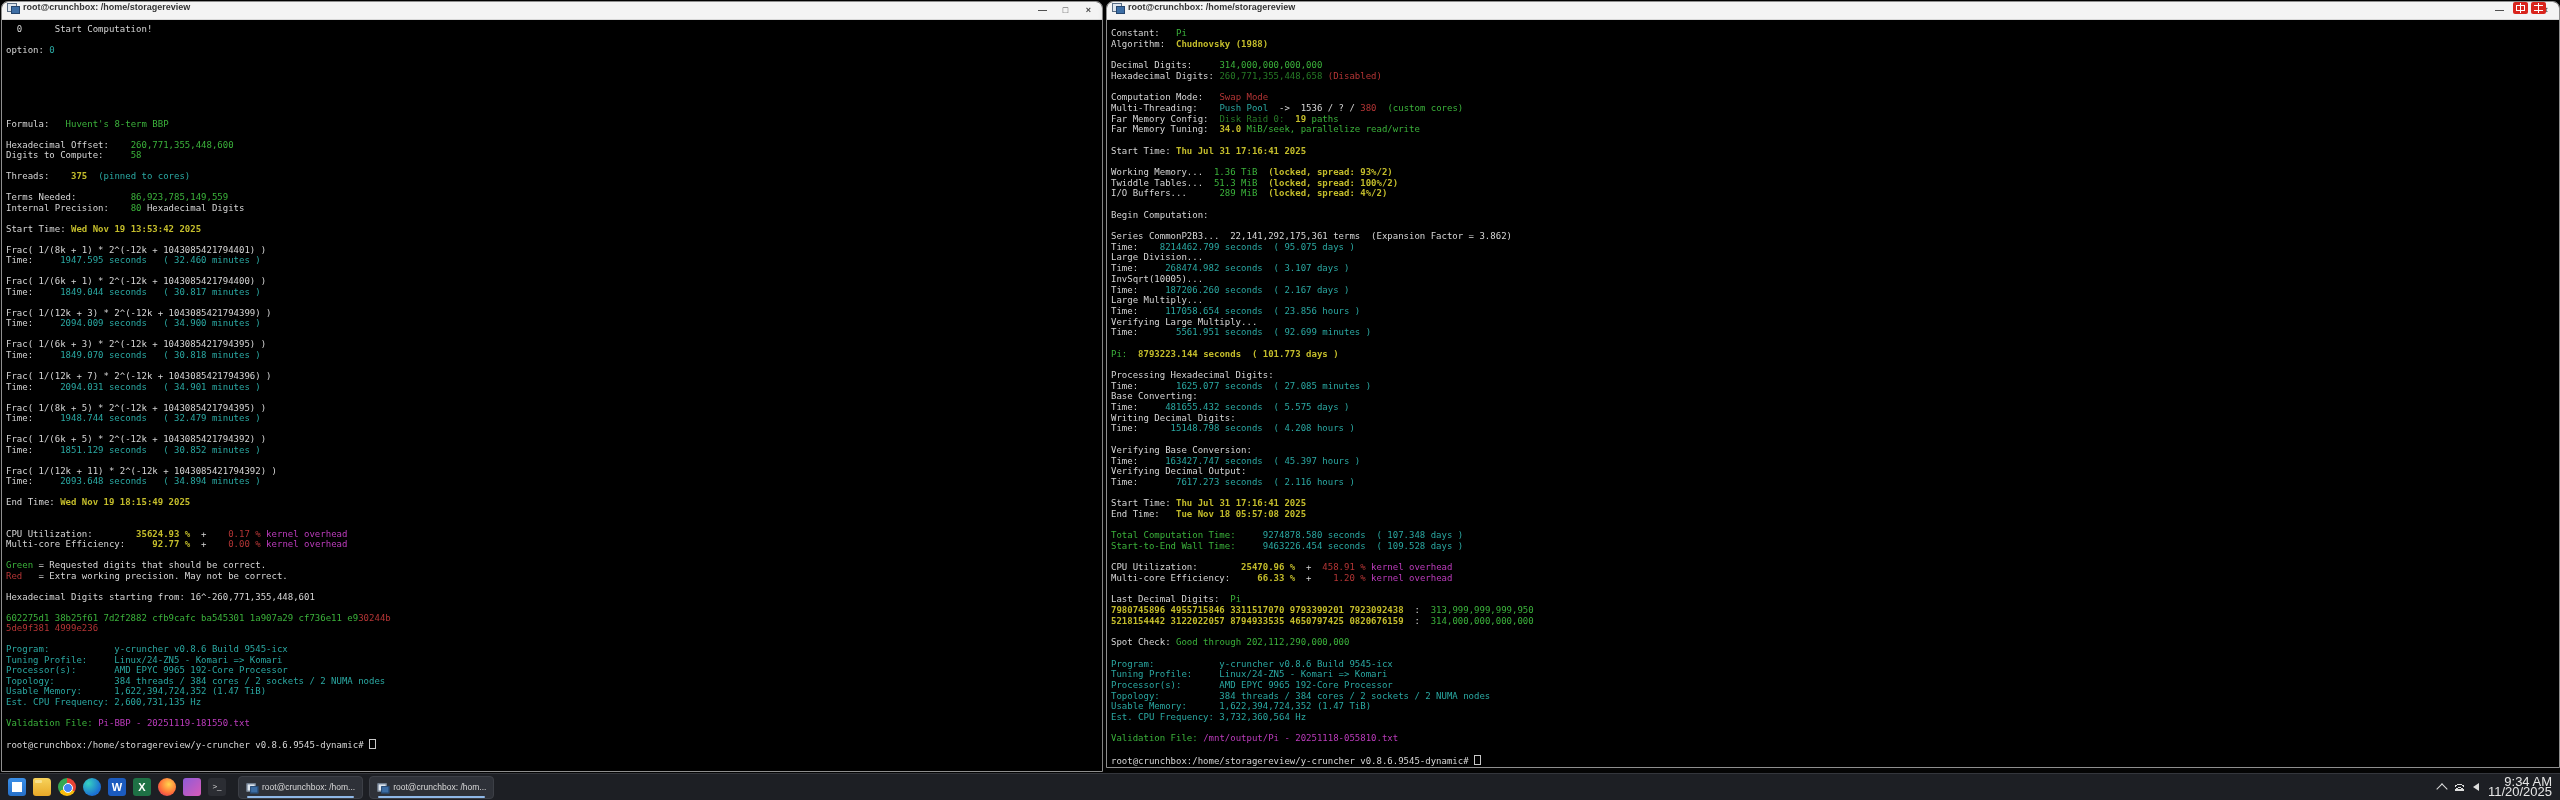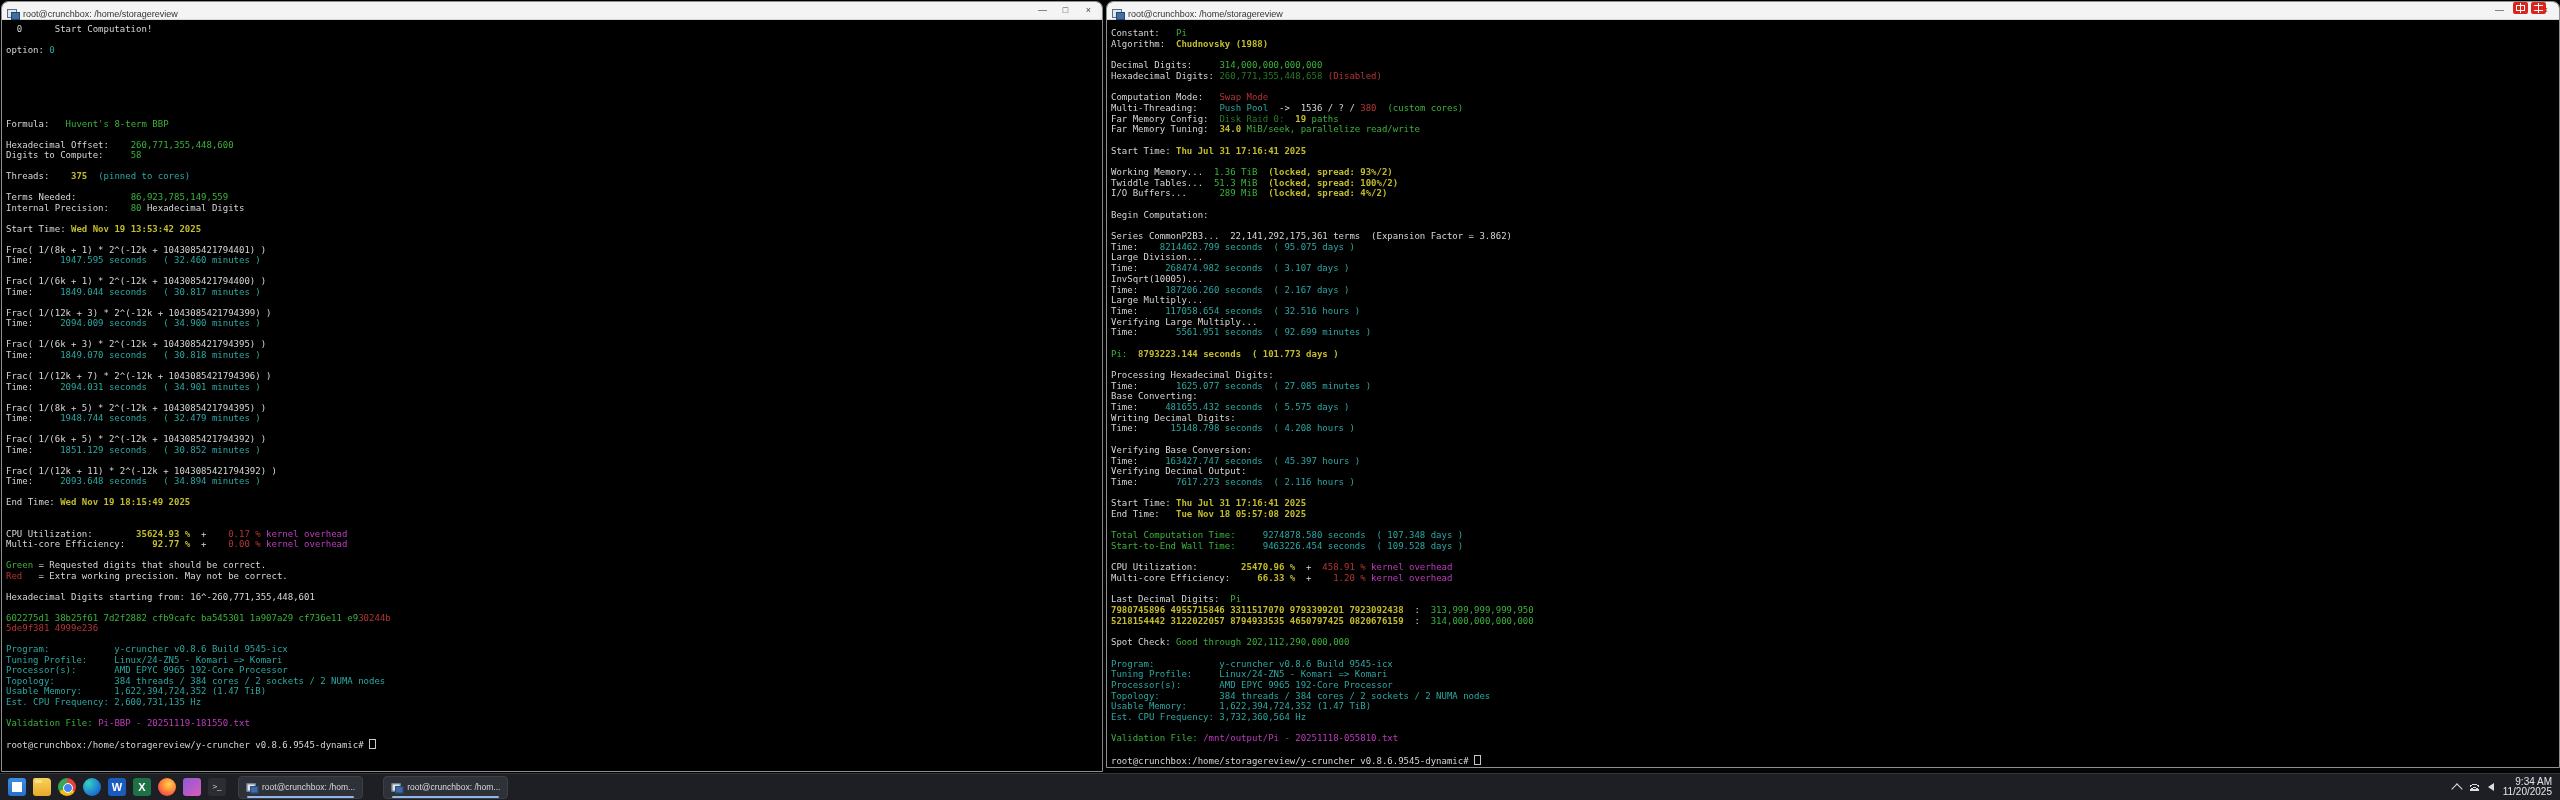--- a/index.html
+++ b/index.html
@@ -4,21 +4,21 @@
 <style>
   html,body{margin:0;padding:0;background:#000;}
   .desktop{position:relative;width:2560px;height:800px;background:#050505;overflow:hidden;
            font-family:"Liberation Sans",sans-serif;}
   
   .window{position:absolute;background:#000;border:1px solid #8f8f8f;border-radius:7px 7px 0 0;
           box-shadow:0 0 6px rgba(0,0,0,.6);overflow:hidden;}
   .window.left{left:1px;top:1px;width:1100px;height:769px;}
   .window.right{left:1106px;top:1px;width:1452px;height:765px;}
   .titlebar{height:17px;background:#f4f4f4;border-bottom:1px solid #d8d8d8;display:flex;
-            align-items:flex-end;padding:0 0 0 5px;position:relative;}
+            align-items:flex-start;padding:0 0 0 5px;position:relative;font-weight:bold;}
   .title-text{font-size:9px;color:#333;margin-left:4px;white-space:nowrap;}
   .putty-icon{position:relative;width:12px;height:11px;display:inline-block;}
   .putty-icon .pi1{position:absolute;left:0;top:1px;width:8px;height:7px;background:#dfe6ee;
                    border:1px solid #5a6d84;}
   .putty-icon .pi2{position:absolute;left:4px;top:4px;width:7px;height:6px;background:#3d6ea5;
                    border:1px solid #24456e;}
   .controls{position:absolute;right:2px;top:0;height:17px;display:flex;align-items:center;}
   .ctl{width:23px;height:17px;text-align:center;font-size:9px;line-height:17px;color:#444;cursor:default;}
   
   .term{padding:4px 0 0 4px;font-family:"DejaVu Sans Mono",monospace;font-size:9px;color:#d6d6d6;}
@@ -51,36 +51,36 @@
      background:#f9e08a;border-radius:1px;}
   .pin-chrome{border-radius:50%;background:conic-gradient(#e84335 0 33%,#f7bb0e 33% 66%,#34a853 66% 100%);}
   .pin-chrome::before{content:"";position:absolute;left:5px;top:5px;width:8px;height:8px;
      border-radius:50%;background:#4285f4;border:1.5px solid #fff;}
   .pin-edge{border-radius:50%;background:radial-gradient(circle at 30% 30%,#35d2c0,#1b6fd4 70%);}
   .pin-word{background:#1b5bbf;color:#fff;font-size:11px;font-weight:bold;text-align:center;line-height:18px;}
   .pin-excel{background:#1e7145;color:#fff;font-size:11px;font-weight:bold;text-align:center;line-height:18px;}
   .pin-firefox{border-radius:50%;background:radial-gradient(circle at 60% 35%,#ffd54d,#ff7139 55%,#d8345f 90%);}
   .pin-paint{background:linear-gradient(135deg,#8e5bd8,#d85bb8);}
   .pin-terminal{background:#2b2d33;color:#ddd;font-size:8px;text-align:center;line-height:18px;}
-  .winbtns{display:flex;align-items:center;gap:20px;margin-left:12px;}
+  .winbtns{display:flex;align-items:center;gap:6px;margin-left:12px;}
   .winbtn{display:flex;align-items:center;gap:4px;background:#2e3138;border:1px solid #3c3f46;
           border-radius:4px;height:21px;padding:0 7px;position:relative;}
   .winbtn::after{content:"";position:absolute;left:8px;right:8px;bottom:0;height:2px;
                  background:#8fb8e8;border-radius:2px;}
   .winbtn .wb-label{font-size:8.5px;color:#d9d9d9;max-width:108px;overflow:hidden;
                     text-overflow:ellipsis;white-space:nowrap;}
   .winbtn .putty-icon{transform:scale(.9);}
   .tray{margin-left:auto;display:flex;align-items:center;gap:9px;color:#e6e6e6;}
   .tray-chevron{width:7px;height:7px;border-left:1.5px solid #ddd;border-top:1.5px solid #ddd;
                 transform:rotate(45deg);margin-top:3px;}
   .tray-volume{width:0;height:0;border-top:4px solid transparent;border-bottom:4px solid transparent;
                border-right:6px solid #ddd;position:relative;}
   .tray-network{width:9px;height:7px;background:linear-gradient(to top,#ddd 0 2px,transparent 2px),
                radial-gradient(circle at 50% 100%,transparent 0 3px,#ddd 3px 4px,transparent 4px 6px,#ddd 6px 7px,transparent 7px);}
-  .clock{text-align:right;font-size:10px;line-height:10px;color:#e6e6e6;}
+  .clock{text-align:right;font-size:13px;line-height:10px;color:#e6e6e6;}
 </style>
 </head>
 <body>
 
 <div class="desktop">
 
   <div class="window left">
     <div class="titlebar">
       <span class="putty-icon">
           <i class="pi1"></i>
@@ -199,21 +199,21 @@
         <div class="tline">&nbsp;</div>
         <div class="tline"><span class="c-w">Begin Computation:</span></div>
         <div class="tline">&nbsp;</div>
         <div class="tline"><span class="c-w">Series CommonP2B3...  22,141,292,175,361 terms  (Expansion Factor = 3.862)</span></div>
         <div class="tline"><span class="c-w">Time:    </span><span class="c-c">8214462.799 seconds  ( 95.075 days )</span></div>
         <div class="tline"><span class="c-w">Large Division...</span></div>
         <div class="tline"><span class="c-w">Time:     </span><span class="c-c">268474.982 seconds  ( 3.107 days )</span></div>
         <div class="tline"><span class="c-w">InvSqrt(10005)...</span></div>
         <div class="tline"><span class="c-w">Time:     </span><span class="c-c">187206.260 seconds  ( 2.167 days )</span></div>
         <div class="tline"><span class="c-w">Large Multiply...</span></div>
-        <div class="tline"><span class="c-w">Time:     </span><span class="c-c">117058.654 seconds  ( 32.516 hours )</span></div>
+        <div class="tline"><span class="c-w">Time:     </span><span class="c-c">117058.654 seconds  ( 23.856 hours )</span></div>
         <div class="tline"><span class="c-w">Verifying Large Multiply...</span></div>
         <div class="tline"><span class="c-w">Time:       </span><span class="c-c">5561.951 seconds  ( 92.699 minutes )</span></div>
         <div class="tline">&nbsp;</div>
         <div class="tline"><span class="c-g">Pi:</span><span class="c-w">  </span><span class="c-y">8793223.144 seconds  ( 101.773 days )</span></div>
         <div class="tline">&nbsp;</div>
         <div class="tline"><span class="c-w">Processing Hexadecimal Digits:</span></div>
         <div class="tline"><span class="c-w">Time:       </span><span class="c-c">1625.077 seconds  ( 27.085 minutes )</span></div>
         <div class="tline"><span class="c-w">Base Converting:</span></div>
         <div class="tline"><span class="c-w">Time:     </span><span class="c-c">481655.432 seconds  ( 5.575 days )</span></div>
         <div class="tline"><span class="c-w">Writing Decimal Digits:</span></div>

